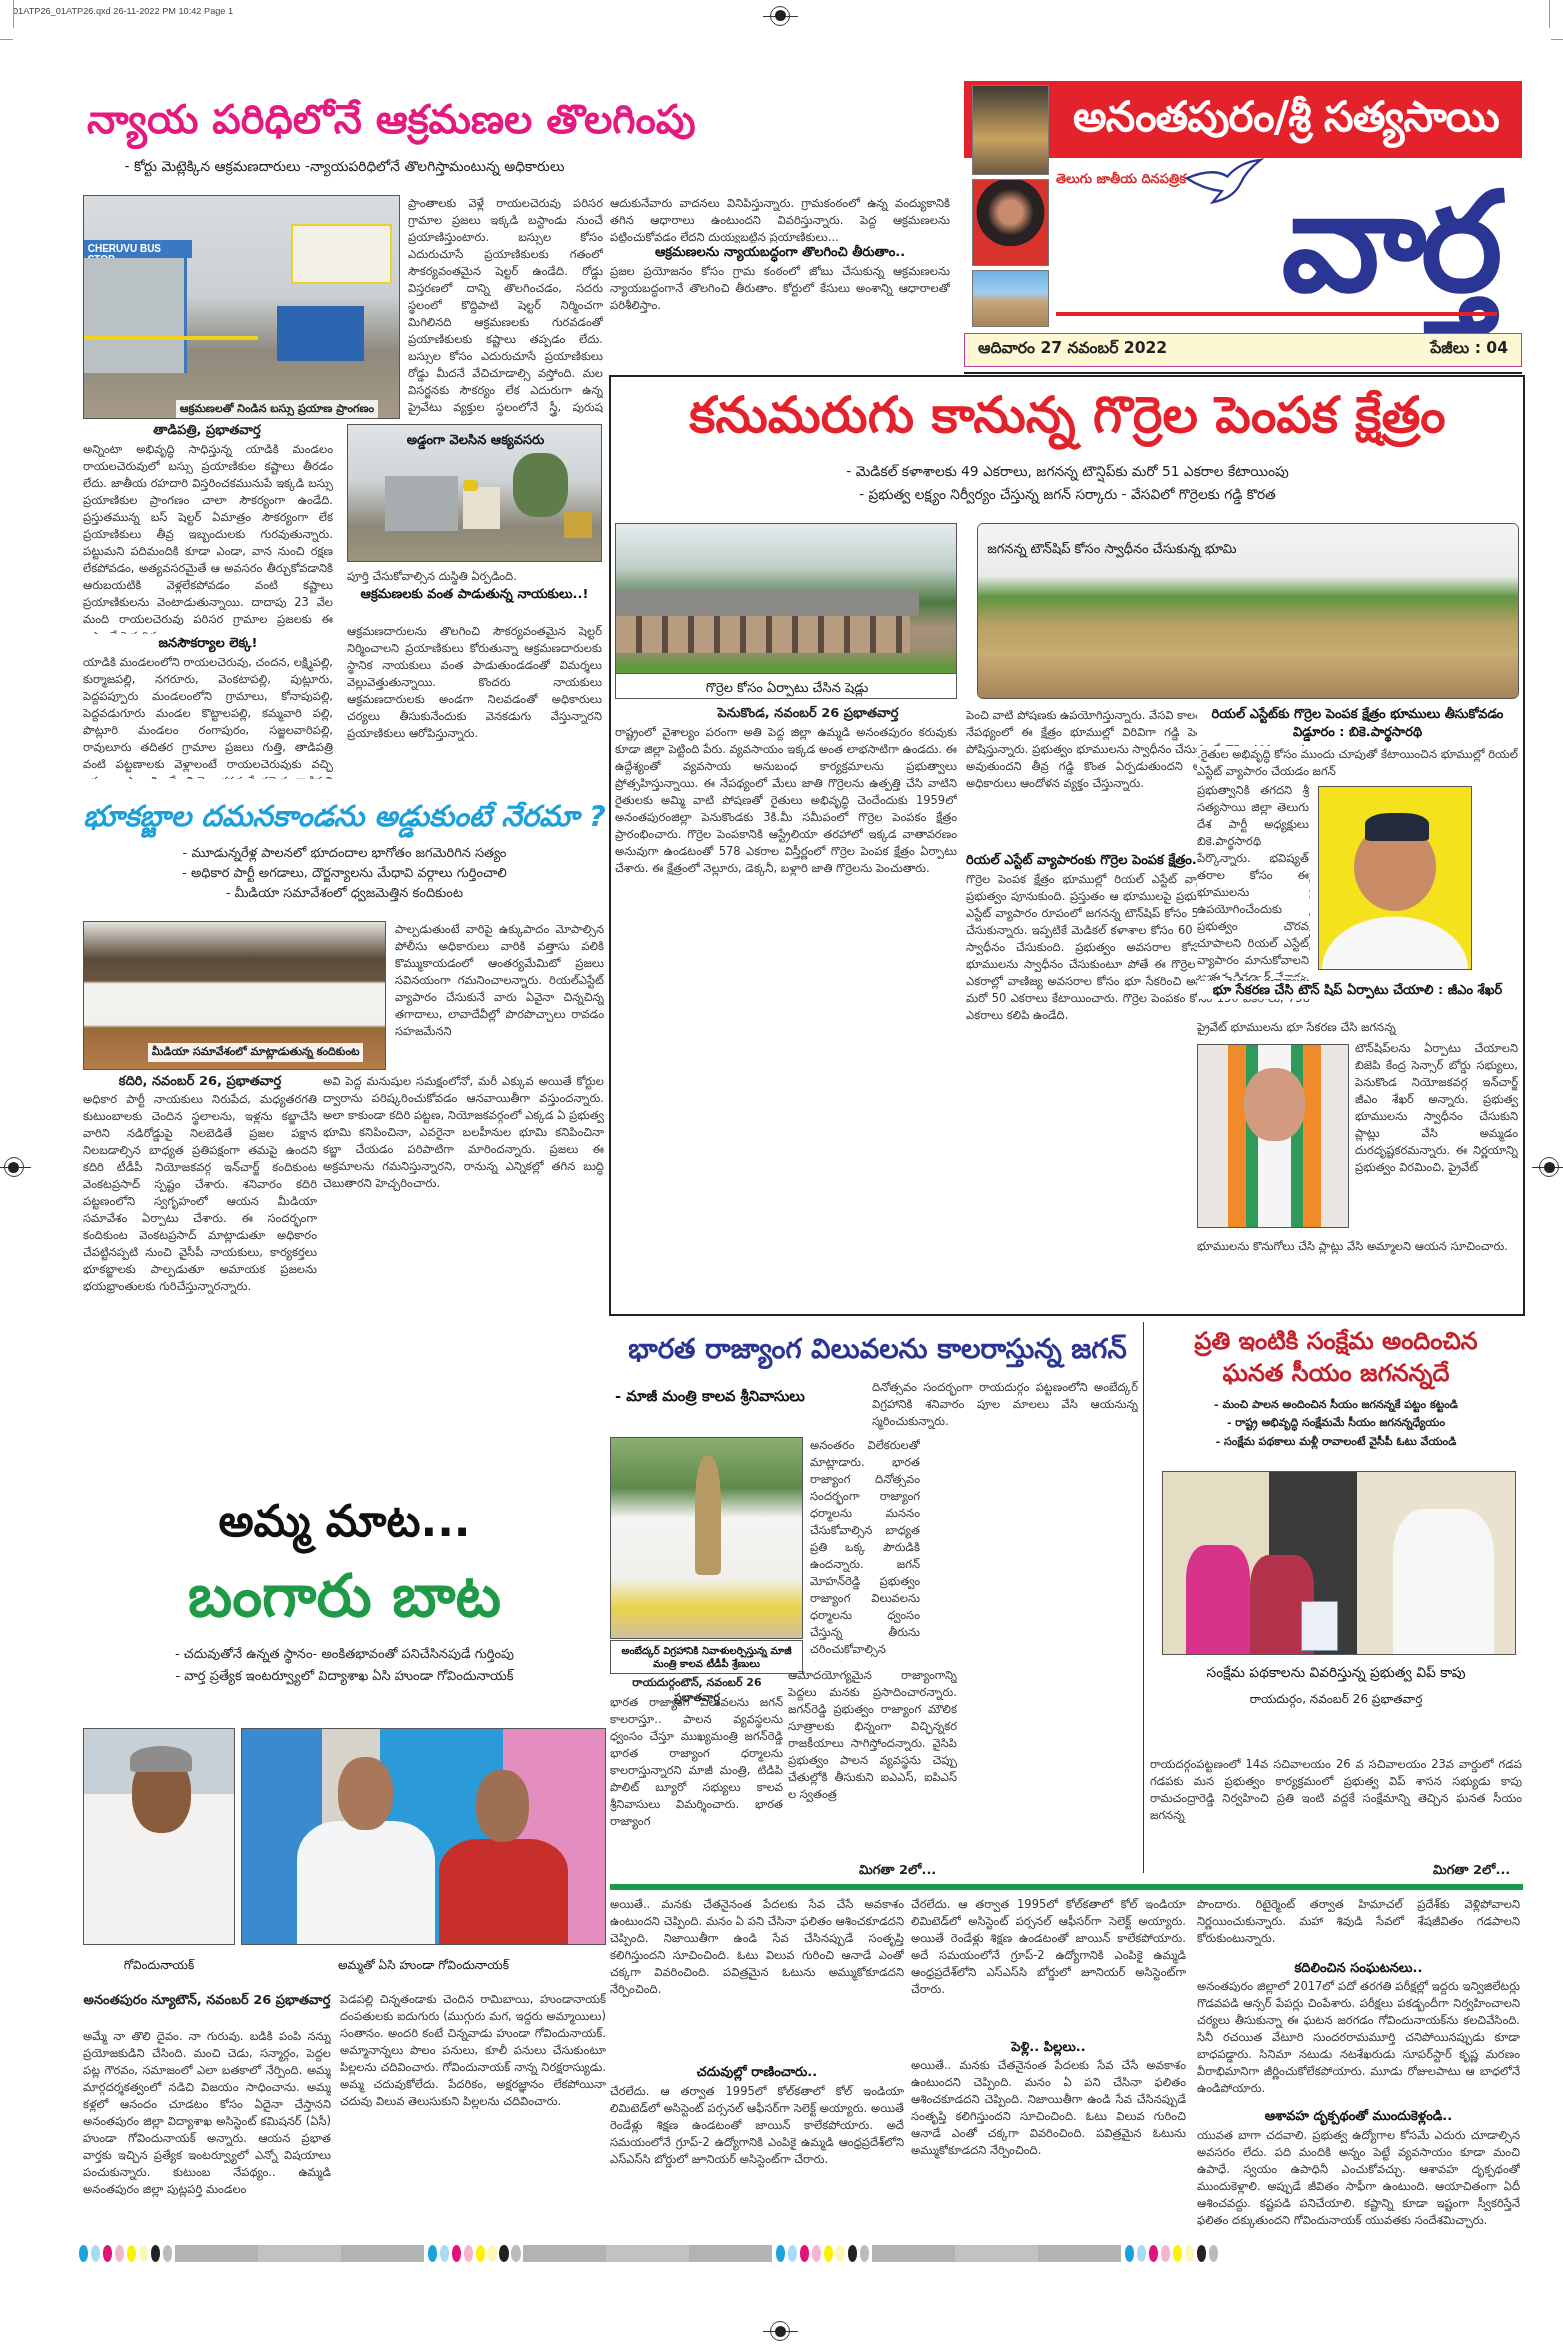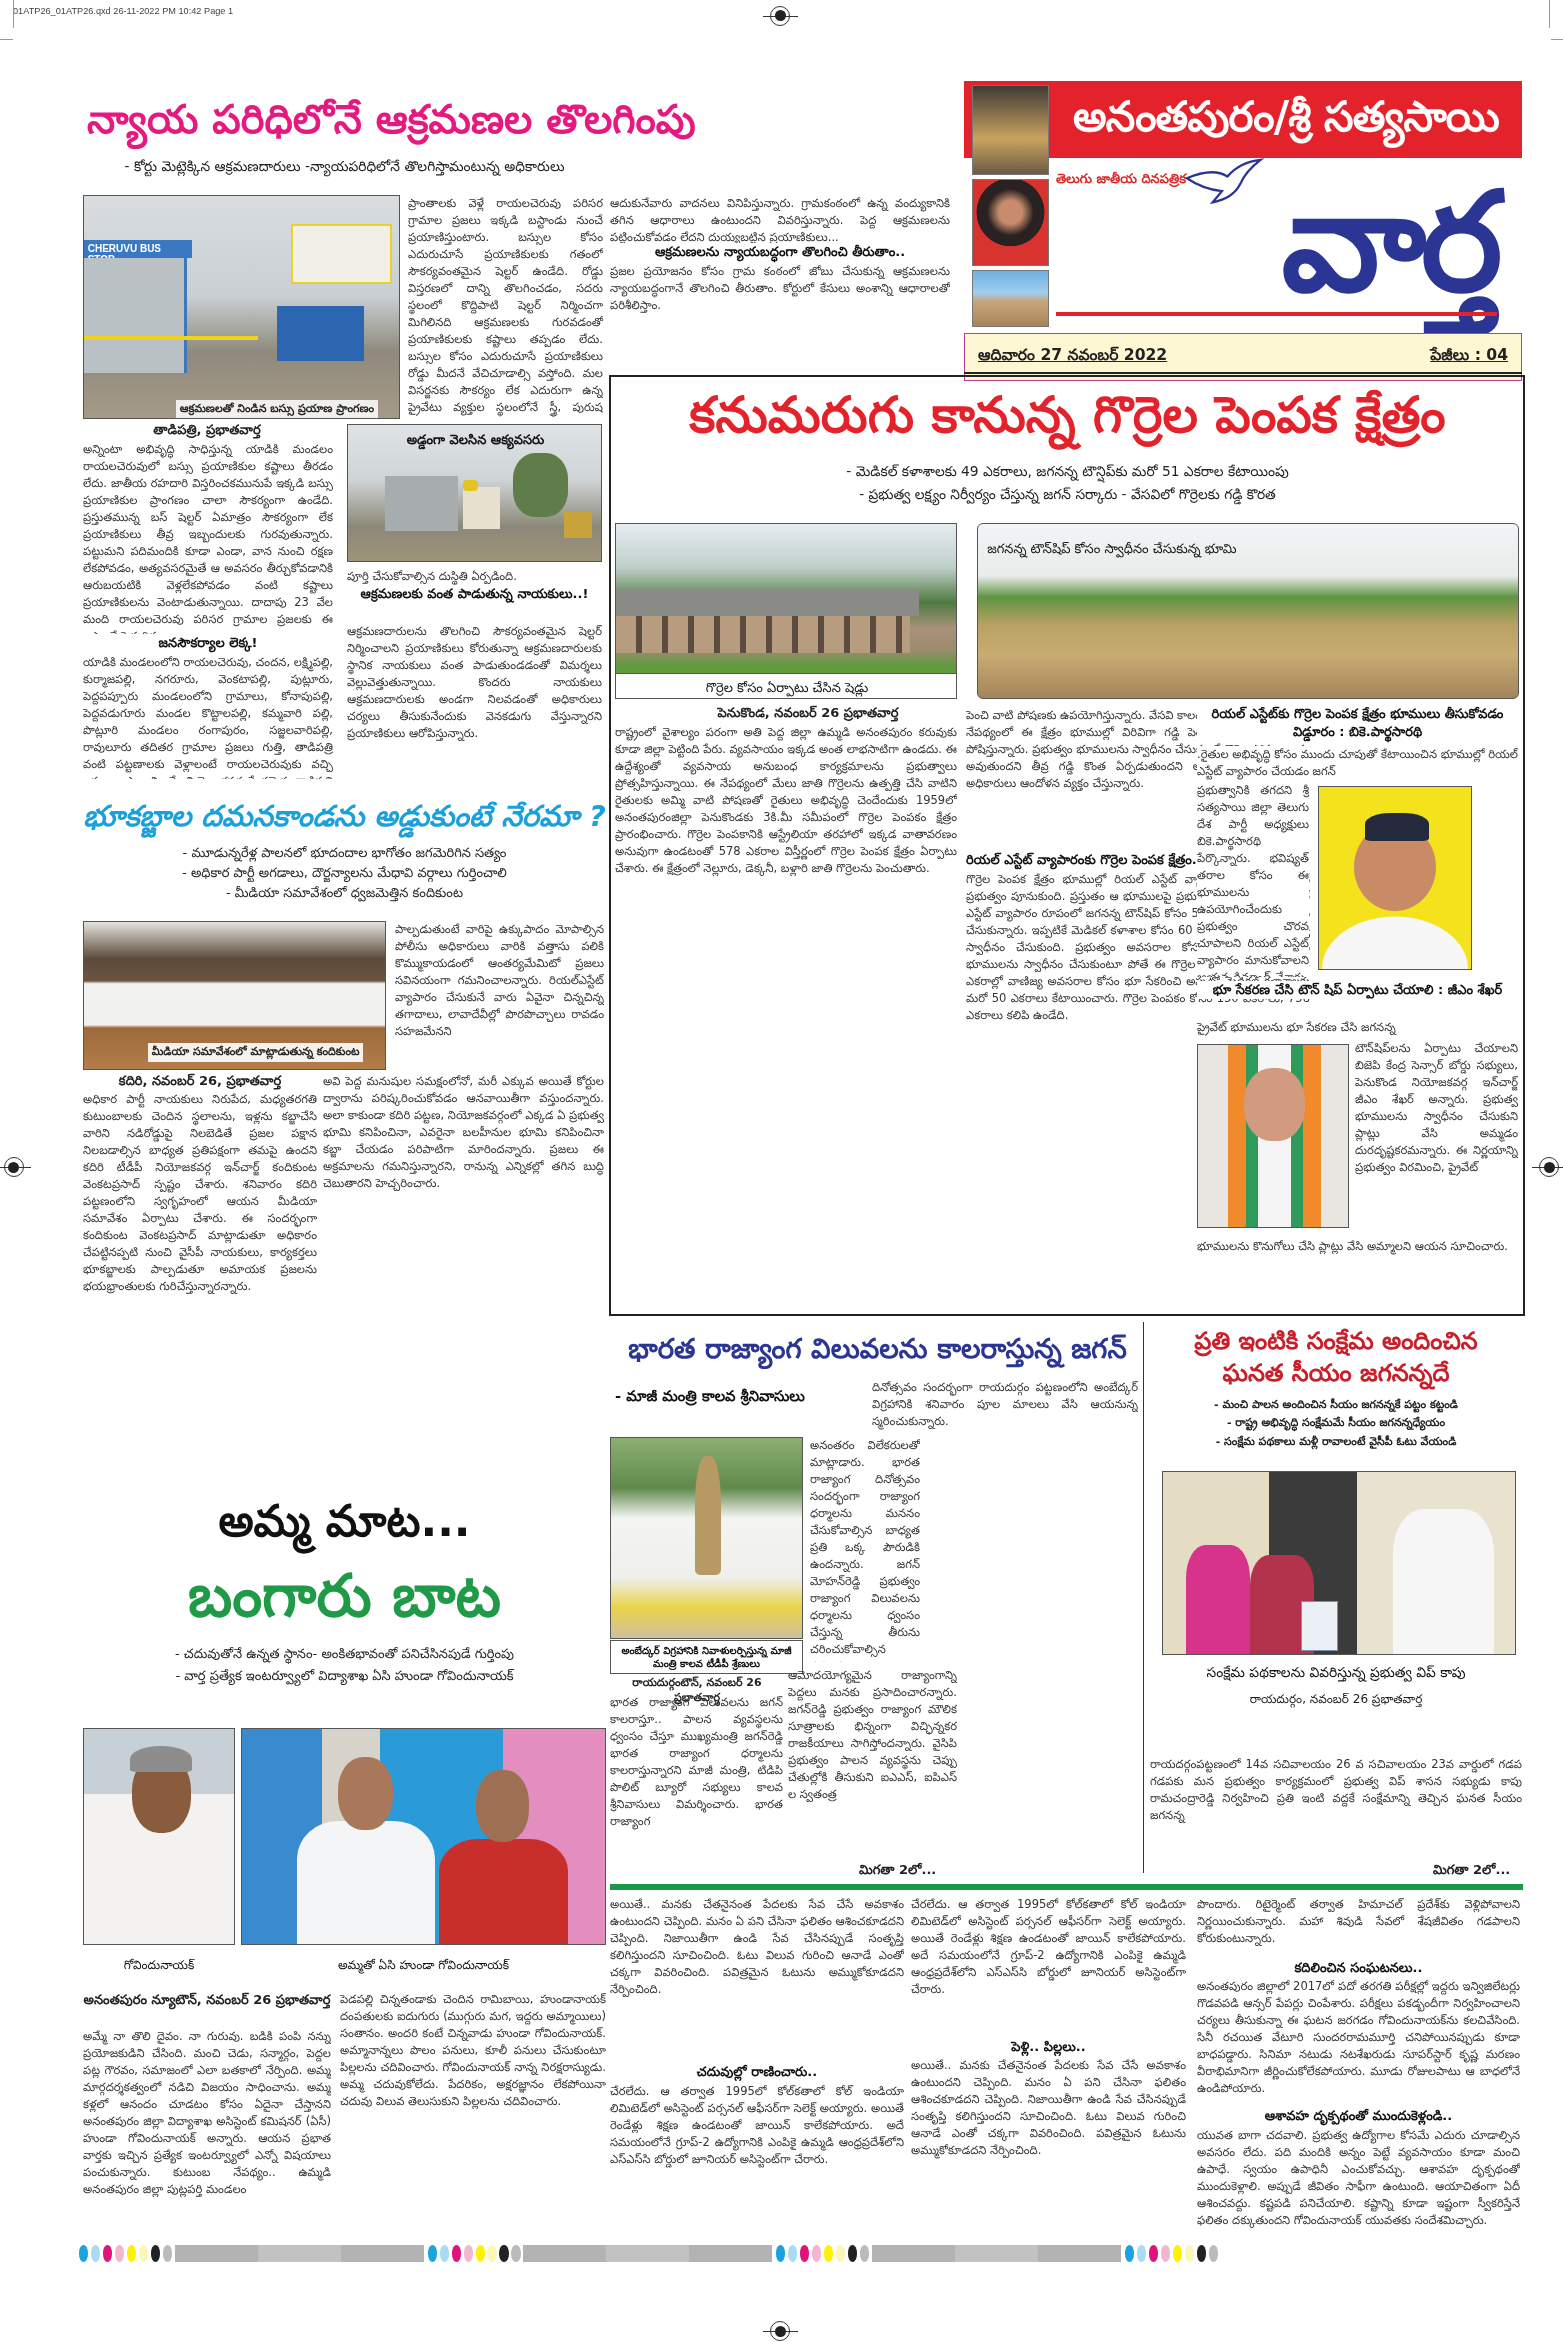--- a/index.html
+++ b/index.html
@@ -93,21 +93,21 @@
   <div class="abs" style="left:972px;top:85px;width:77px;height:90px;background:linear-gradient(180deg,#3f3a35,#c9a35e 60%,#6e5a46);border:0.9px solid #777;"></div>
   <div class="abs" style="left:972px;top:179px;width:77px;height:87px;background:radial-gradient(circle at 50% 38%,#c98b6d 18%,#2a2222 36%,#2a2222 52%,#d8332d 53%);border:0.9px solid #777;"></div>
   <div class="abs" style="left:972px;top:270px;width:77px;height:57px;background:linear-gradient(180deg,#6fb0e3 0%,#9fcdee 40%,#c7a57a 55%,#a98459 100%);border:0.9px solid #777;"></div>
   <div class="abs mast-title" style="left:1054px;top:92px;width:464px;text-align:center;">అనంతపురం/శ్రీ సత్యసాయి</div>
   <div class="abs" style="left:1056px;top:171px;font-size:13px;color:#d82b2b;font-weight:bold;">తెలుగు జాతీయ దినపత్రిక</div>
   <svg class="abs" style="left:1185px;top:158px;" width="83" height="48" viewBox="0 0 90 52">
     <path d="M2 22 Q30 10 46 20 Q60 4 82 2 Q66 14 60 28 Q52 44 30 48 L40 36 Q20 34 2 22 Z" fill="#fff" stroke="#2b3694" stroke-width="2.5"></path>
   </svg>
   <div class="abs mast-logo" style="left:1056px;top:174px;width:441px;text-align:right;">వార్త</div>
   <div class="abs" style="left:1056px;top:312px;width:441px;height:3.7px;background:#e4222b;"></div>
-  <div class="abs date-box" style="left:964px;top:333px;width:558px;height:48px;text-decoration:underline;">
+  <div class="abs date-box" style="left:964px;top:333px;width:558px;height:34px;">
     <span>ఆదివారం 27 నవంబర్ 2022</span>
     <span>పేజీలు : 04</span>
   </div>
   <div class="abs" style="left:964px;top:372px;width:558px;height:1.8px;background:#222;"></div>
 </header>
 
 <section class="abs box-frame" style="left:609px;top:375px;width:916px;height:941px;"></section>
 <div class="abs headline" style="left:615px;top:386px;width:905px;font-size:50px;color:#e4222b;">కనుమరుగు కానున్న గొర్రెల పెంపక క్షేత్రం</div>
 <div class="abs deck" style="left:615px;top:459px;width:905px;font-size:13.8px;">- మెడికల్ కళాశాలకు 49 ఎకరాలు, జగనన్న టౌన్షిప్‌కు మరో 51 ఎకరాల కేటాయింపు</div>
 <div class="abs deck" style="left:615px;top:482px;width:905px;font-size:13.8px;">- ప్రభుత్వ లక్ష్యం నిర్వీర్యం చేస్తున్న జగన్ సర్కారు - వేసవిలో గొర్రెలకు గడ్డి కొరత</div>

